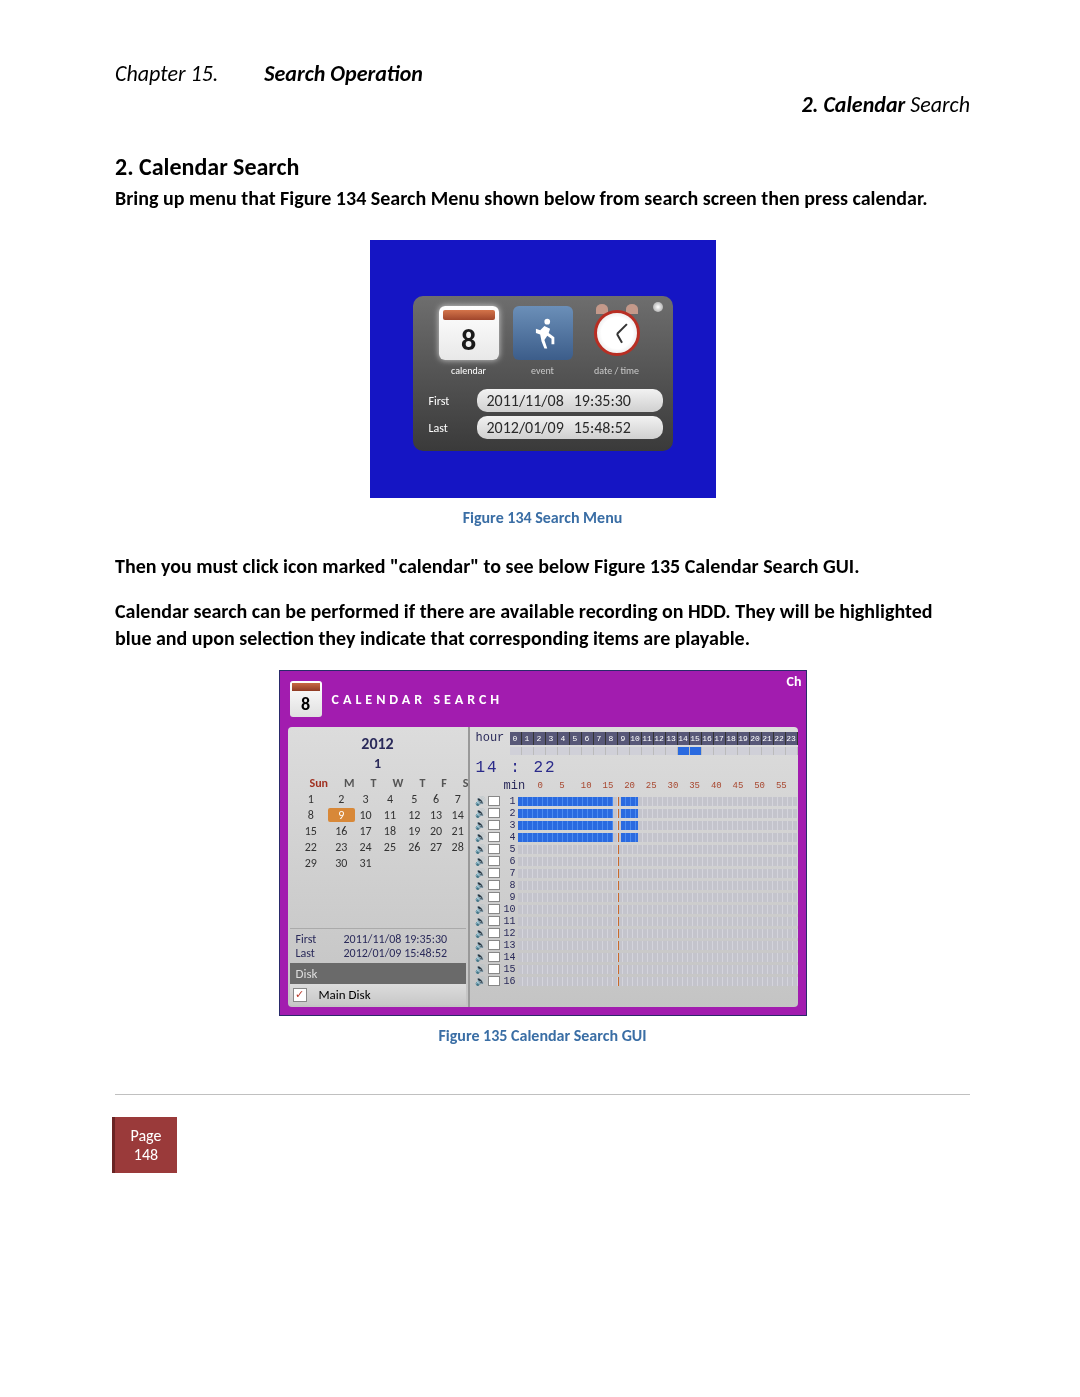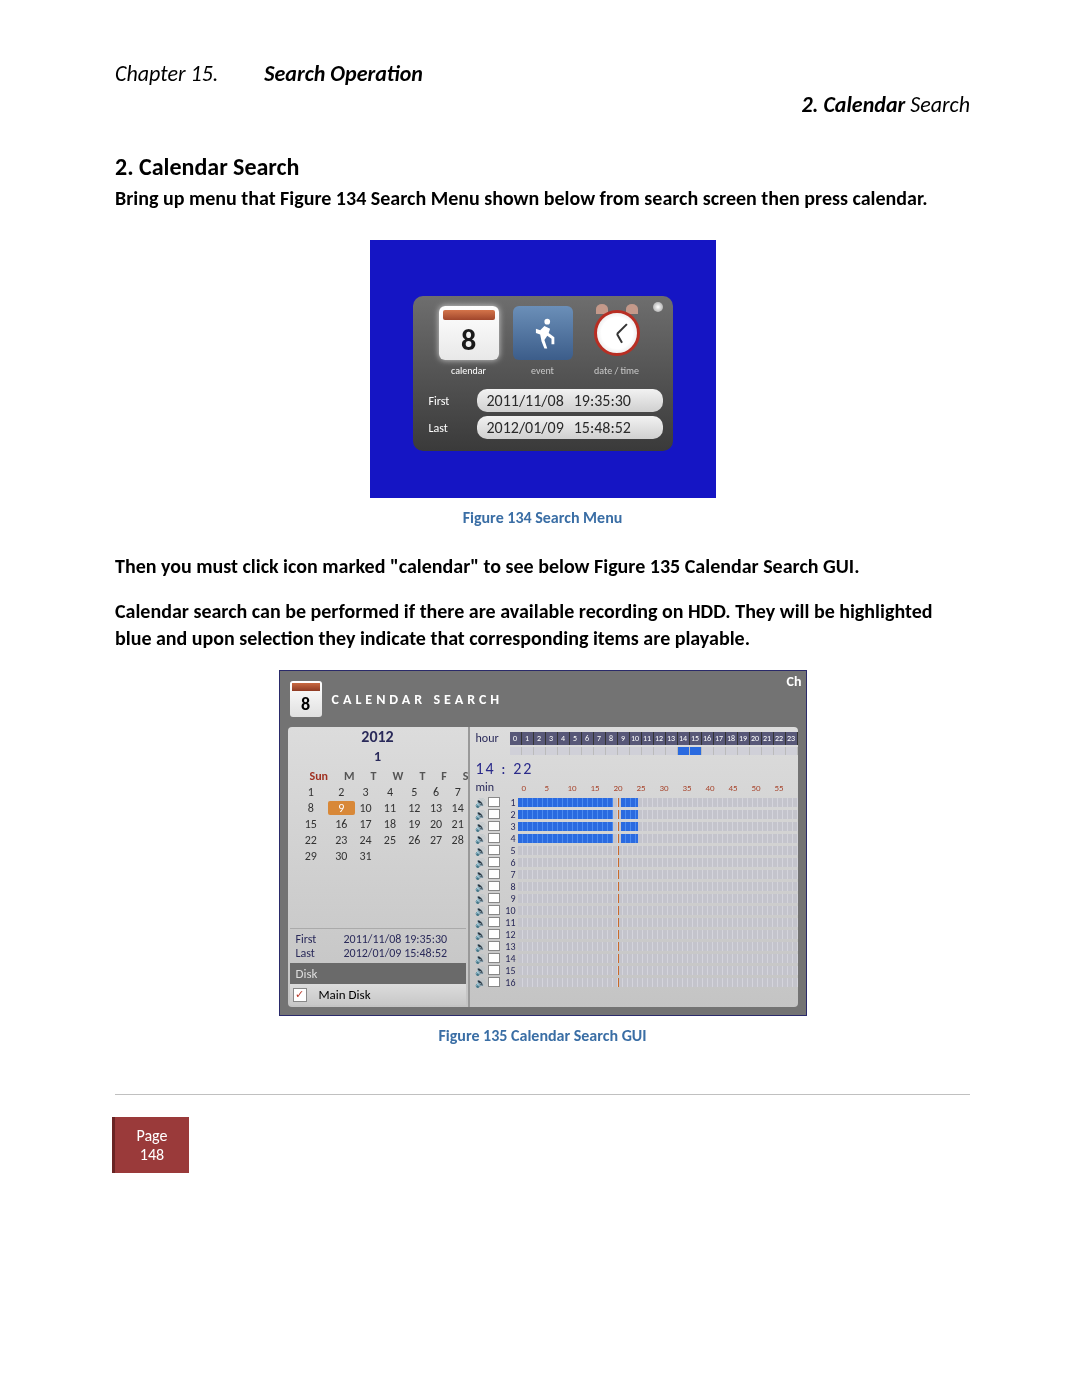--- a/index.html
+++ b/index.html
@@ -138,21 +138,21 @@
     padding: 2px 10px;
     font-size: 16px;
     color:#2a2a2a;
     display:flex; gap:10px;
   }
   
   .fig135 {
     width: 528px;
     height: 346px;
     margin: 10px auto 4px;
-    background: #737373;
+    background: #a21caf;
     position: relative;
     border: 1px solid #2a2a6a;
   }
   .f135-ch {
     position:absolute; top:2px; right:4px;
     color:#fff; font-weight:bold; font-size:14px;
   }
   .f135-header {
     margin: 10px 0 0 10px;
     display:flex; align-items:center; gap:10px;
@@ -175,21 +175,21 @@
   .f135-body {
     position:absolute;
     top:56px; left:8px; right:8px; bottom:8px;
     background: linear-gradient(#dcdcdc,#c4c4c4);
     border-radius:4px;
     display:flex;
   }
   .f135-left {
     width: 182px;
     border-right: 2px solid #999;
-    padding: 0 2px 2px;
+    padding: 7px 2px 2px;
     display:flex; flex-direction:column;
     font-size:12px;
   }
   .f135-year { text-align:center; font-weight:bold; font-size:16px; color:#2a2a5a; }
   .f135-month { text-align:center; font-weight:bold; font-size:14px; color:#2a2a5a; margin-top:2px; }
   .cal-grid {
     display:grid; grid-template-columns: repeat(7, 1fr);
     text-align:center; font-size:12px;
     gap: 2px 0;
     padding: 2px 4px;
@@ -223,33 +223,34 @@
   }
   .disk-chk {
     width:14px; height:14px; background:#fff; border:1px solid #888;
     display:inline-flex; align-items:center; justify-content:center; color:#b83a2a; font-size:11px;
   }
   .f135-right {
     flex:1;
     padding: 4px 2px 10px 6px;
     position:relative;
     font-size:11px;
+    font-family:Liberation Mono, monospace;
   }
   .hour-row { display:flex; align-items:center; gap:4px; }
   .hour-label { color:#2a2a5a; width:30px; font-size:12px; }
   .hour-blocks { display:flex; gap:0; }
   .hb { width:12px; height:13px; background:#585878; color:#fff; font-size:8px; display:flex;align-items:center;justify-content:center; border-right:1px solid #333; }
   .hour-bar2 { display:flex; margin-left:34px; margin-top:2px; }
   .hbar-cell { width:12px; height:8px; background:#d0d0d8; border-right:1px solid #bbb; }
   .hbar-cell.on { background:#2a6ae0; }
   .time-display {
     text-align:left; color:#2a2a8a; font-size:16px;
     letter-spacing:2px; margin: 4px 8px 2px 0;
   }
-  .min-row { display:flex; align-items:center; gap:16px; }
+  .min-row { display:flex; align-items:center; gap:4px;margin-left:28px; }
   .min-label { color:#2a2a5a; width:30px; font-size:12px; }
   .min-scale { flex:1; display:flex; color:#a84830; font-size:9px; }
   .min-scale span { flex:1; text-align:left; }
   .channels {
     margin-top:2px;
   }
   .ch-row {
     display:flex; align-items:center; height:12px; gap:2px;
   }
   .ch-spk { width:10px; color:#555; font-size:9px;}
@@ -270,21 +271,21 @@
   }
   .bottom-rule {
     position:absolute;
     left:115px; right:110px;
     bottom: 302px;
     border-top:1px solid #c0c0c0;
   }
   .page-badge {
     position:absolute;
     left:115px; bottom:224px;
-    width:74px; height:56px;
+    width:62px; height:56px;
     background:#9a3a3a;
     color:#fff;
     font-size:16px;
     display:flex; flex-direction:column; align-items:center; justify-content:center;
     line-height:1.2;
   }
   .page-badge::before {
     content:"";
     position:absolute;
     left:-3px; top:0; bottom:0;

